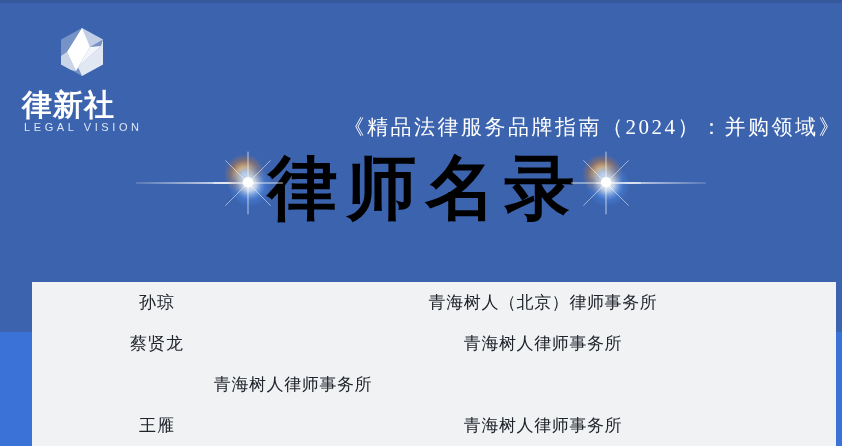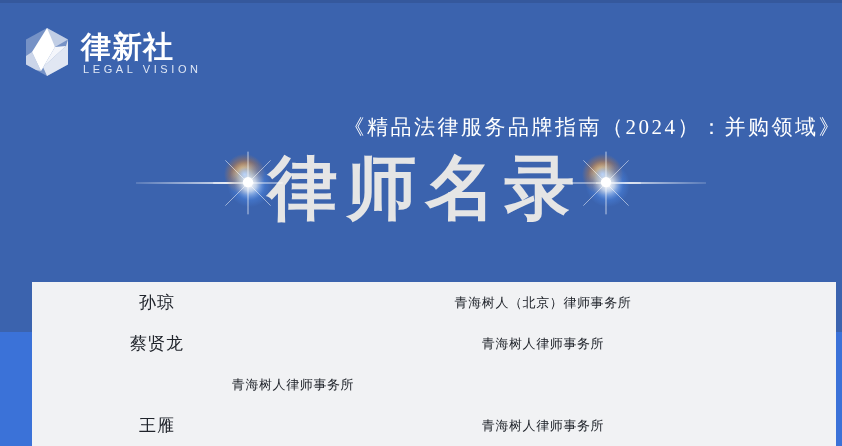--- a/index.html
+++ b/index.html
@@ -39,20 +39,21 @@
     background: #3b72d8;
   }
 
   
   .logo-block {
     position: absolute;
     left: 22px; top: 26px;
     display: flex;
     align-items: center;
     gap: 9px;
+    flex-direction: column;
   }
   .logo-mark {
     width: 50px; height: 52px;
     display: block;
   }
   .logo-words {
     display: flex;
     flex-direction: column;
     justify-content: center;
     padding-top: 2px;
@@ -107,21 +108,21 @@
   }
   .rule-left  { left: 136px;  width: 118px; }
   .rule-right {
     left: 596px; width: 110px;
     background: linear-gradient(to left, rgba(255,255,255,0.15), rgba(255,255,255,0.95));
   }
   .main-title {
     position: relative;
     font-size: 70px;
     line-height: 86px;
-    color: #e5e5e5;
+    color: #000000;
     letter-spacing: 9px;
     font-weight: 700;
     white-space: nowrap;
     text-indent: 9px;
     z-index: 3;
   }
   .sparkle {
     position: absolute;
     width: 86px; height: 86px;
     top: 2px;
@@ -150,21 +151,21 @@
     font-size: 17px;
     color: #20242b;
     letter-spacing: 1px;
     white-space: nowrap;
   }
   .cell-firm {
     width: 554px;
     text-align: center;
     padding-right: 32px;
     box-sizing: border-box;
-    font-size: 13px;
+    font-size: 17px;
     color: #20242b;
     letter-spacing: 0.6px;
     white-space: nowrap;
   }
 </style>
 </head>
 <body>
 
 <div id="stage">
 

